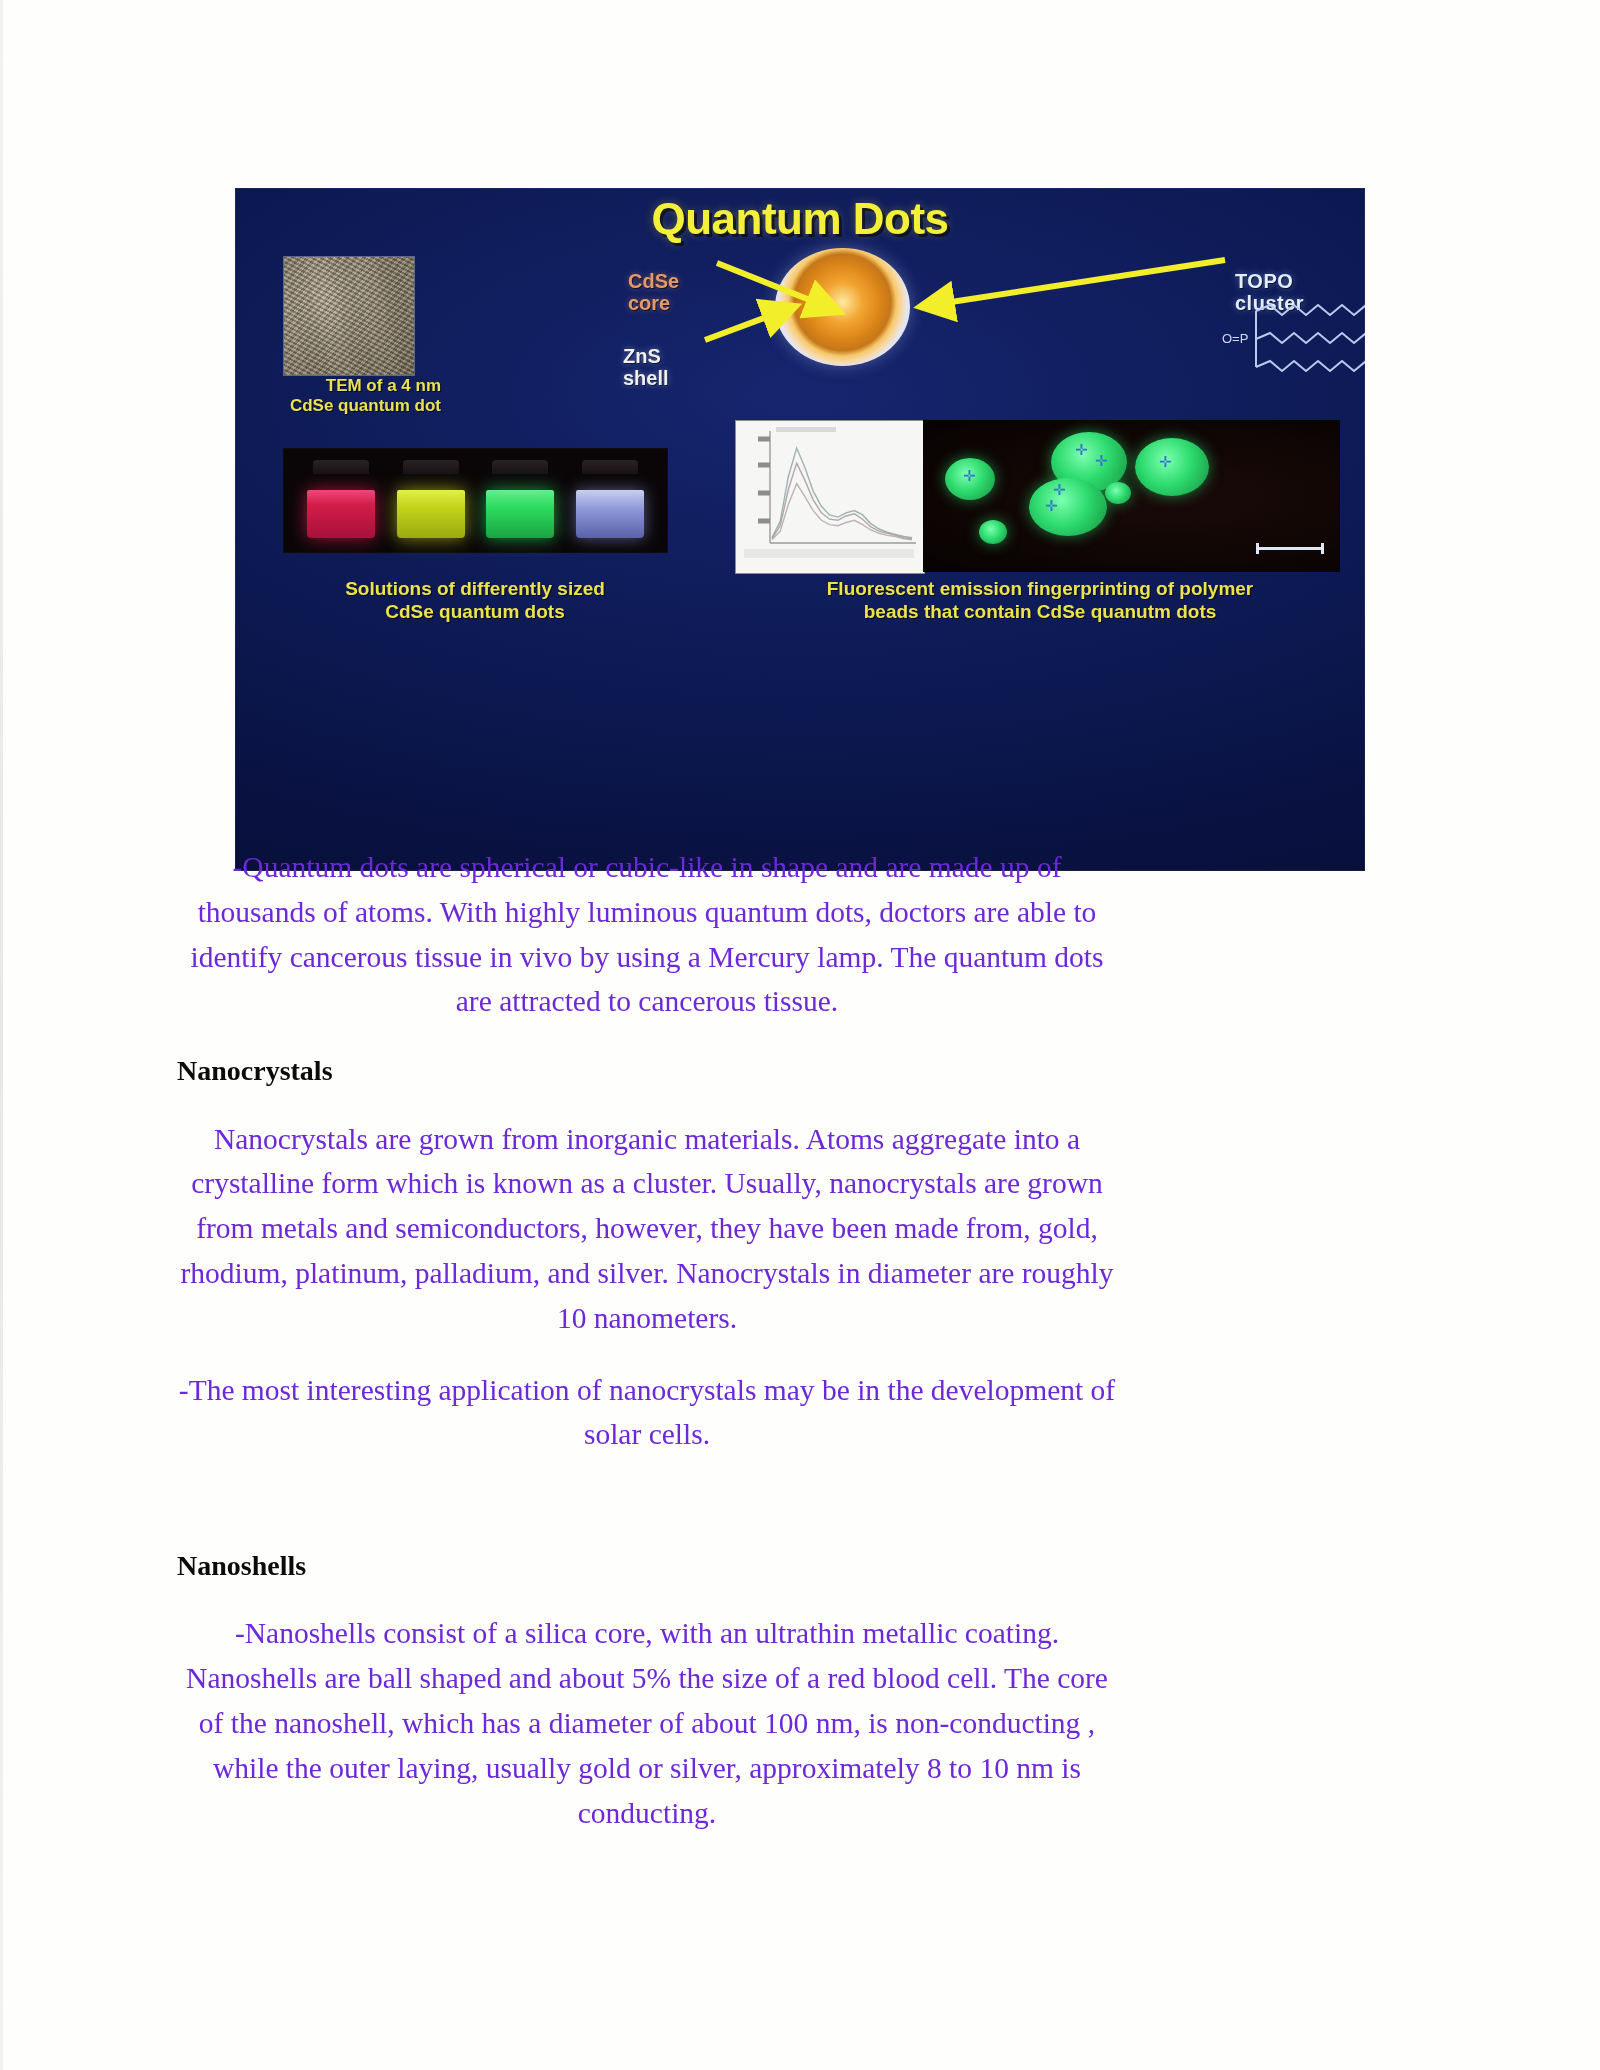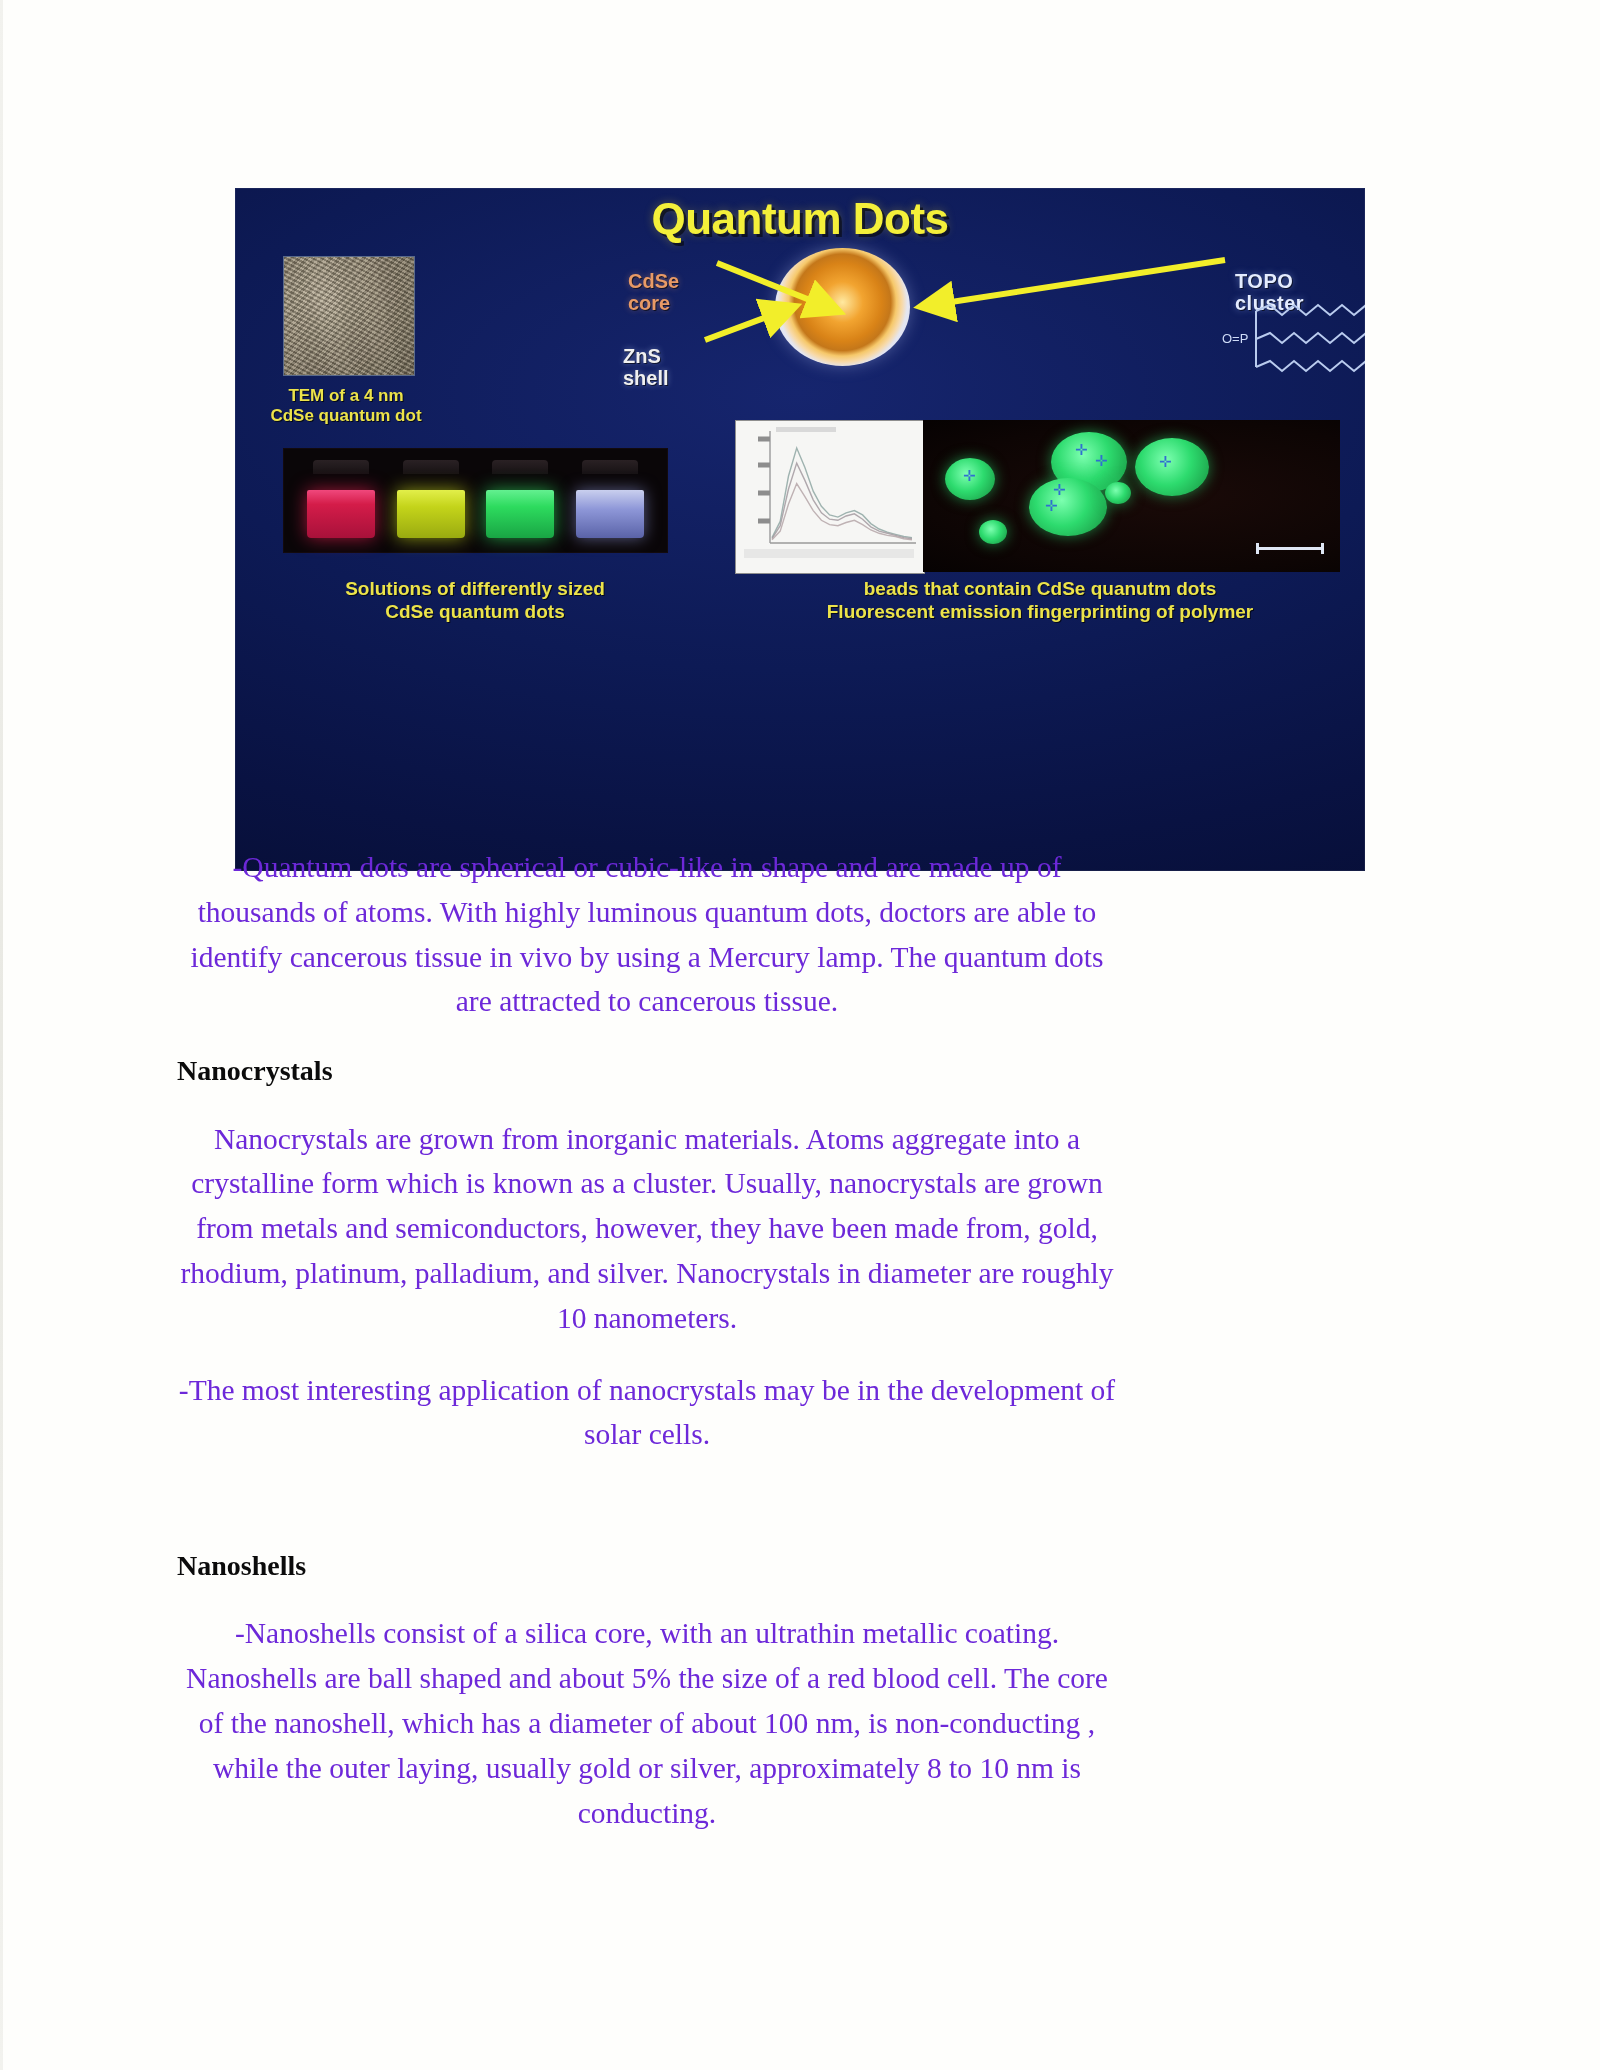--- a/index.html
+++ b/index.html
@@ -69,24 +69,23 @@
     width: 130px;
     height: 118px;
     background:
       repeating-linear-gradient(27deg, rgba(0,0,0,0.22) 0 2px, rgba(255,255,255,0.10) 2px 4px),
       repeating-linear-gradient(-48deg, rgba(0,0,0,0.16) 0 3px, rgba(255,255,255,0.07) 3px 6px),
       radial-gradient(circle at 30% 35%, #b7ac96 0%, #9d927c 40%, #7d735f 100%);
     border: 1px solid #5a6a8a;
     filter: contrast(1.05);
   }
   #tem-caption {
-    margin-top: 10px;
     width: 190px;
     margin-left: -32px;
-    text-align: center;
+    text-align: right;
     font-family: "Liberation Sans", "DejaVu Sans", sans-serif;
     font-weight: bold;
     font-size: 17px;
     line-height: 1.15;
     color: #ece34a;
     text-shadow: 1px 1px 0 rgba(0,0,0,0.7);
   }
 
   
   #particle {
@@ -387,22 +386,22 @@
         <span class="bead-x" style="left:236px;top:34px;">✛</span>
         <span class="bead-x" style="left:40px;top:48px;">✛</span>
         <span class="bead-x" style="left:130px;top:62px;">✛</span>
         <span class="bead-x" style="left:122px;top:78px;">✛</span>
 
         <div id="scale-bar"></div>
       </div>
     </div>
 
     <div id="fluor-caption">
+      <div>Fluorescent emission fingerprinting of polymer</div>
       <div>beads that contain CdSe quanutm dots</div>
-      <div>Fluorescent emission fingerprinting of polymer</div>
     </div>
 
   </div>
 
   <div id="body-text">
       <p class="para">-Quantum dots are spherical or cubic-like in shape and are made up of thousands of atoms. With highly luminous quantum dots, doctors are able to identify cancerous tissue in vivo by using a Mercury lamp. The quantum dots are attracted to cancerous tissue.</p>
       <p class="heading">Nanocrystals</p>
       <p class="para">Nanocrystals are grown from inorganic materials. Atoms aggregate into a crystalline form which is known as a cluster. Usually, nanocrystals are grown from metals and semiconductors, however, they have been made from, gold, rhodium, platinum, palladium, and silver. Nanocrystals in diameter are roughly 10 nanometers.</p>
       <p class="para">-The most interesting application of nanocrystals may be in the development of solar cells.</p>
       <div class="spacer-gap"></div>

